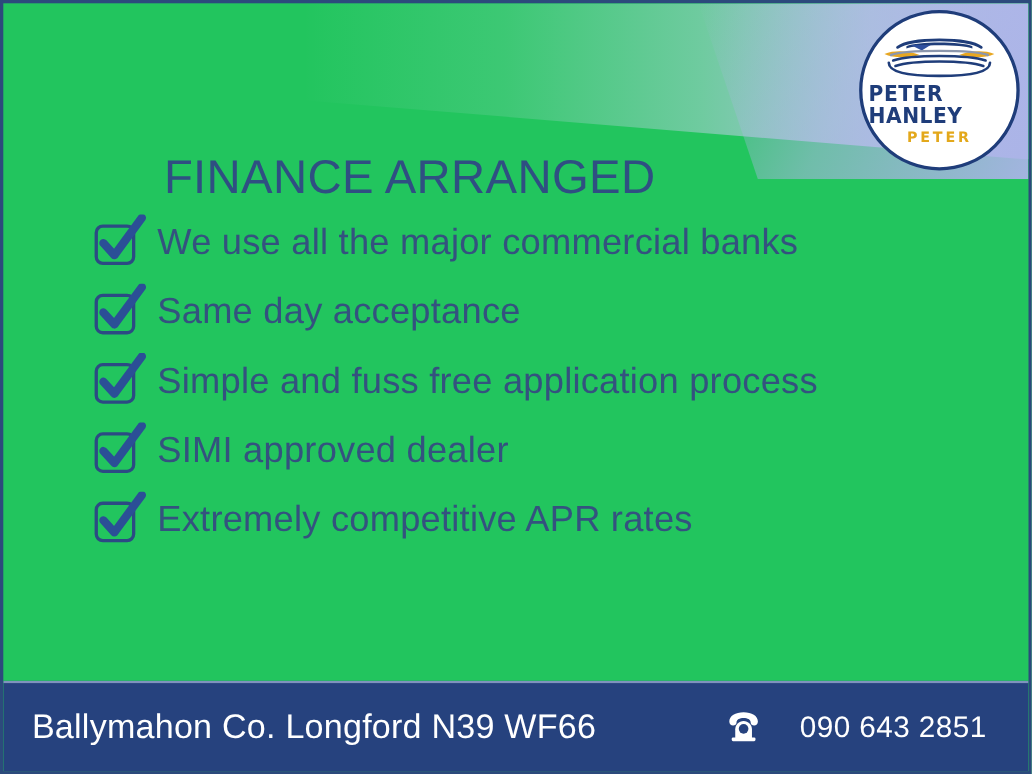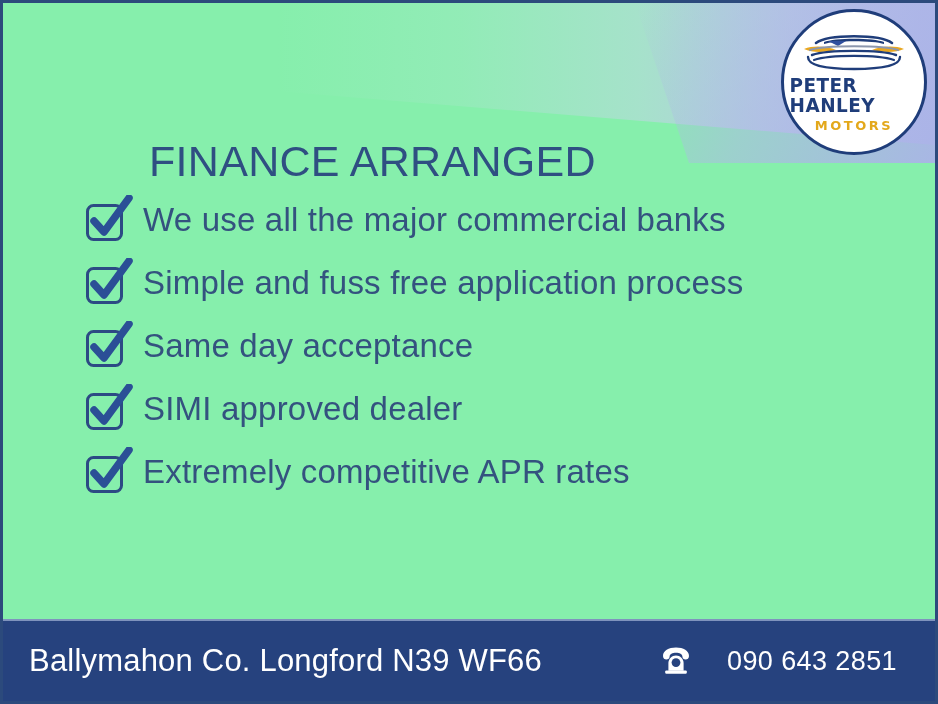--- a/index.html
+++ b/index.html
@@ -9,21 +9,21 @@
   }
   body {
     font-family: "Liberation Sans", sans-serif;
   }
 
   .poster {
     position: relative;
     width: 938px;
     height: 704px;
     box-sizing: border-box;
-    background: #86efac;
+    background: #22c55e;
     border: 3px solid #2c4a7c;
     overflow: hidden;
   }
 
   
   .banner-sweep {
     position: absolute;
     top: 0;
     right: 0;
     width: 660px;
@@ -198,50 +198,50 @@
       <path d="M6 20 C16 16, 30 17.5, 38 21 C28 23.5, 14 24, 6 20 Z" fill="#e8a721"></path>
       <path d="M106 20 C96 16, 82 17.5, 74 21 C84 23.5, 98 24, 106 20 Z" fill="#e8a721"></path>
 
       <path d="M12 21 C26 16, 86 16, 100 21" fill="none" stroke="#8c97ad" stroke-width="2.2" stroke-linecap="round"></path>
       <path d="M14 26 C30 20.5, 82 20.5, 98 26" fill="none" stroke="#1f3d7a" stroke-width="2.4" stroke-linecap="round"></path>
 
       <path d="M16 31 C32 25.5, 80 25.5, 96 31" fill="none" stroke="#1f3d7a" stroke-width="2.2" stroke-linecap="round"></path>
       <path d="M10 28 C10 36, 24 40, 56 40 C88 40, 102 36, 102 28" fill="none" stroke="#1f3d7a" stroke-width="2.4" stroke-linecap="round"></path>
     </svg>
     <div class="logo-word">PETER HANLEY</div>
-    <div class="logo-sub">MOTORS</div>
+    <div class="logo-sub">PETER</div>
   </div>
 
   <div class="headline">FINANCE ARRANGED</div>
 
   <div class="feature-list">
 
     <div class="feature-row">
       <svg class="check-icon" viewBox="0 0 50 50">
         <rect x="4.5" y="10.5" width="34" height="34" rx="6" ry="6" fill="none" stroke="#2c4a84" stroke-width="3"></rect>
         <path d="M11 26 L21 37 L46 3" fill="none" stroke="#2b4f96" stroke-width="7.5" stroke-linecap="round" stroke-linejoin="round"></path>
       </svg>
       <div class="feature-text"><span class="lead"></span><span>We use all the major commercial banks</span></div>
     </div>
 
 
     <div class="feature-row">
       <svg class="check-icon" viewBox="0 0 50 50">
         <rect x="4.5" y="10.5" width="34" height="34" rx="6" ry="6" fill="none" stroke="#2c4a84" stroke-width="3"></rect>
         <path d="M11 26 L21 37 L46 3" fill="none" stroke="#2b4f96" stroke-width="7.5" stroke-linecap="round" stroke-linejoin="round"></path>
       </svg>
+      <div class="feature-text"><span class="lead"></span><span>Same day acceptance</span></div>
+    </div>
+
+    <div class="feature-row">
+      <svg class="check-icon" viewBox="0 0 50 50">
+        <rect x="4.5" y="10.5" width="34" height="34" rx="6" ry="6" fill="none" stroke="#2c4a84" stroke-width="3"></rect>
+        <path d="M11 26 L21 37 L46 3" fill="none" stroke="#2b4f96" stroke-width="7.5" stroke-linecap="round" stroke-linejoin="round"></path>
+      </svg>
       <div class="feature-text"><span class="lead"></span><span>Simple and fuss free application process</span></div>
-    </div>
-
-    <div class="feature-row">
-      <svg class="check-icon" viewBox="0 0 50 50">
-        <rect x="4.5" y="10.5" width="34" height="34" rx="6" ry="6" fill="none" stroke="#2c4a84" stroke-width="3"></rect>
-        <path d="M11 26 L21 37 L46 3" fill="none" stroke="#2b4f96" stroke-width="7.5" stroke-linecap="round" stroke-linejoin="round"></path>
-      </svg>
-      <div class="feature-text"><span class="lead"></span><span>Same day acceptance</span></div>
     </div>
 
     <div class="feature-row">
       <svg class="check-icon" viewBox="0 0 50 50">
         <rect x="4.5" y="10.5" width="34" height="34" rx="6" ry="6" fill="none" stroke="#2c4a84" stroke-width="3"></rect>
         <path d="M11 26 L21 37 L46 3" fill="none" stroke="#2b4f96" stroke-width="7.5" stroke-linecap="round" stroke-linejoin="round"></path>
       </svg>
       <div class="feature-text"><span class="lead"></span><span>SIMI approved dealer</span></div>
     </div>
 

